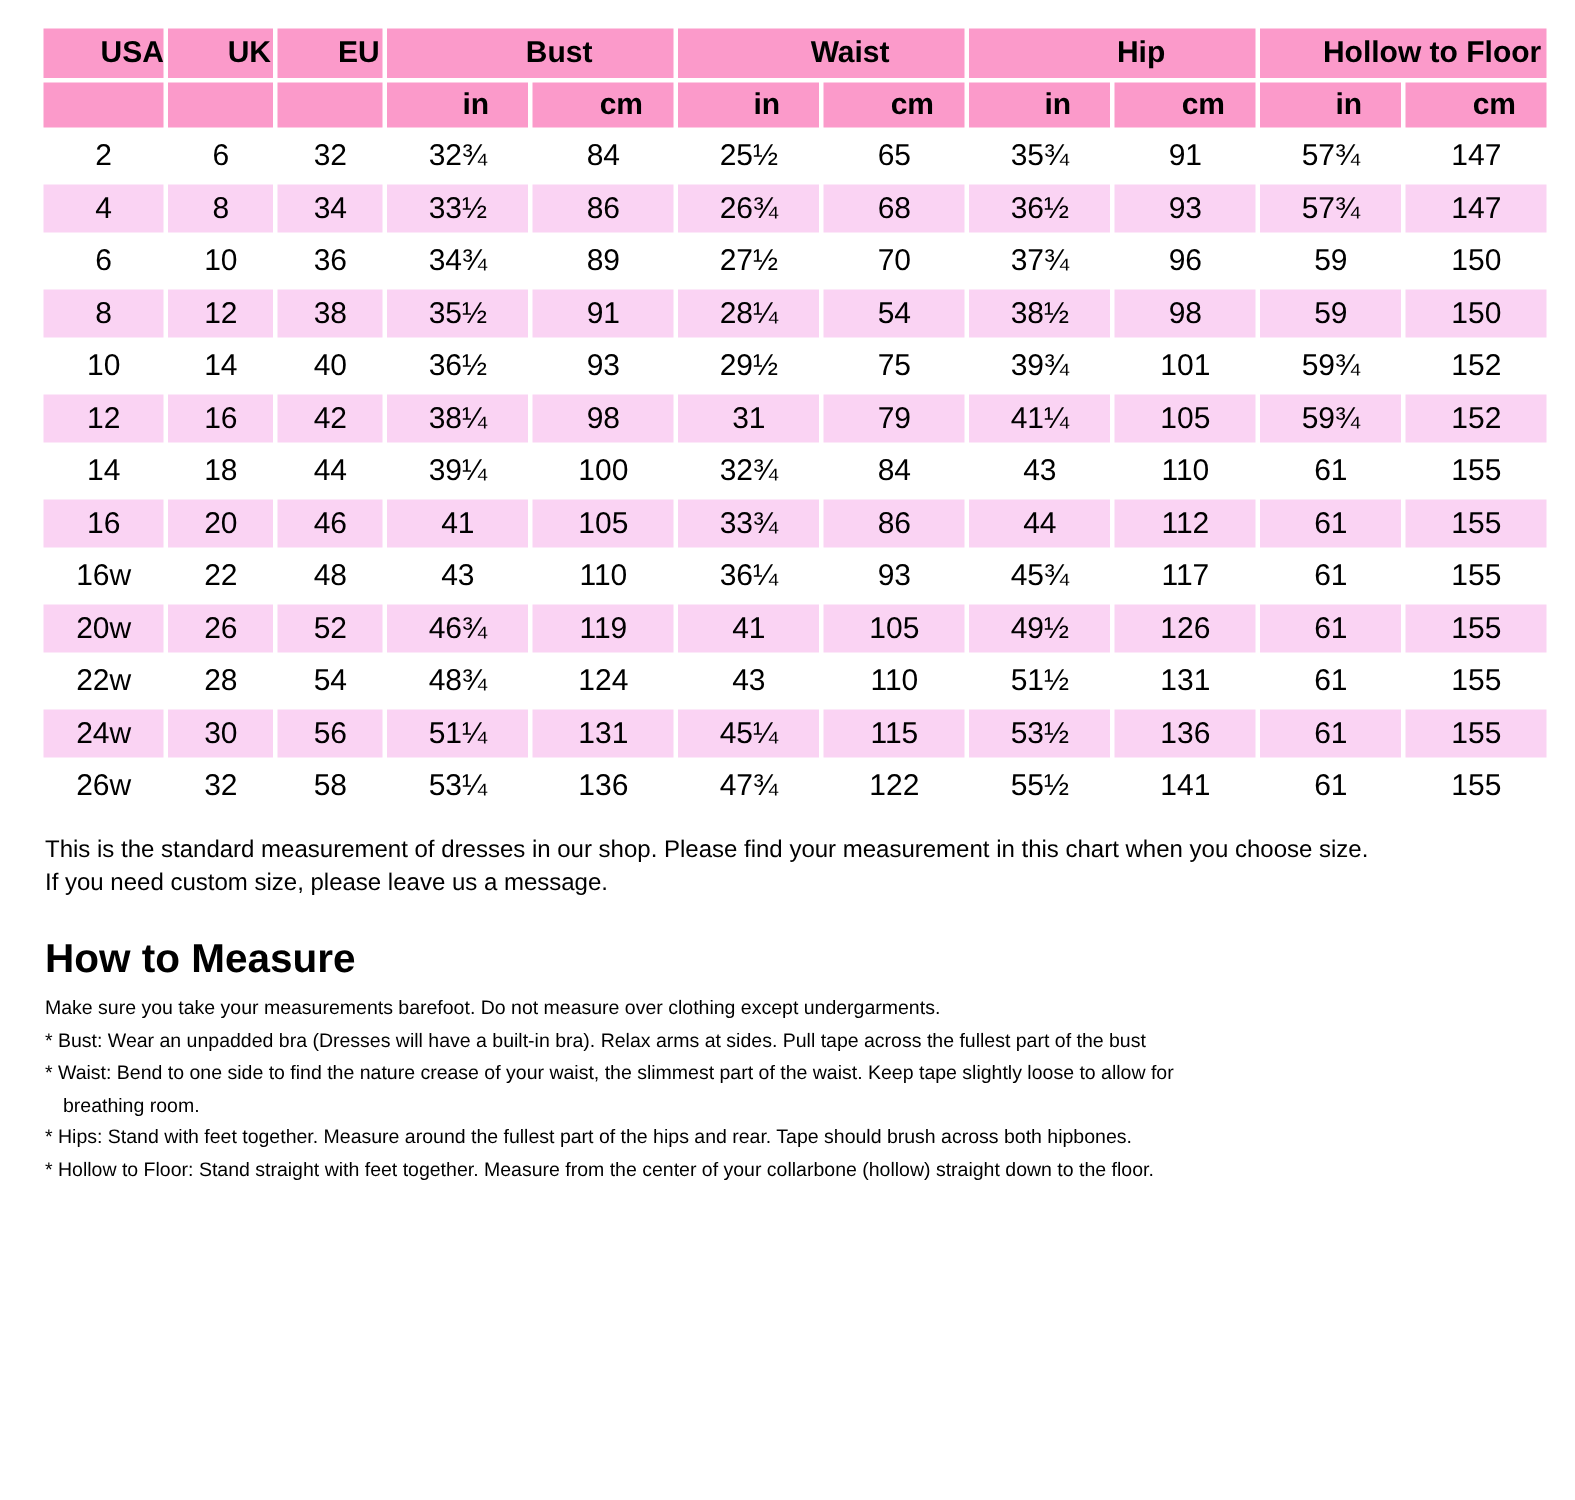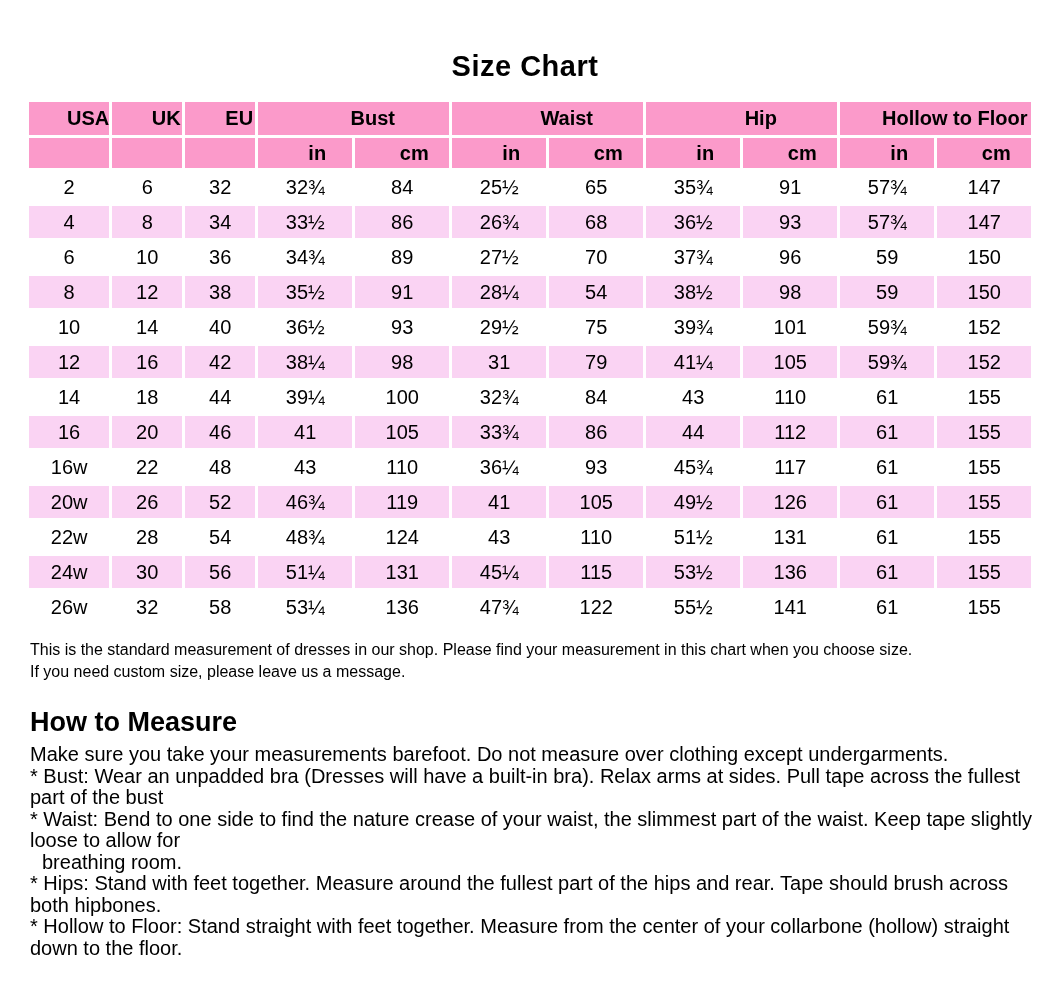--- a/index.html
+++ b/index.html
@@ -58,31 +58,30 @@
     font-size: 16px;
     line-height: 22px;
   }
   .how-heading {
     margin: 24px 0 6px 30px;
     font-size: 27px;
     font-weight: bold;
   }
   .measure {
     margin: 2px 0 0 30px;
-    font-size: 20px;
+    font-size: 13px;
     line-height: 21.5px;
   }
   .measure .indent { padding-left: 12px; }
 </style>
 </head>
 <body>
 
 <div class="page">
 
-  <div class="title">Size Chart</div>
 
   <table class="size-chart">
     <colgroup>
       <col class="col-size">
         <col class="col-size">
         <col class="col-size">
       <col class="col-meas">
         <col class="col-meas">
         <col class="col-meas">
         <col class="col-meas">

